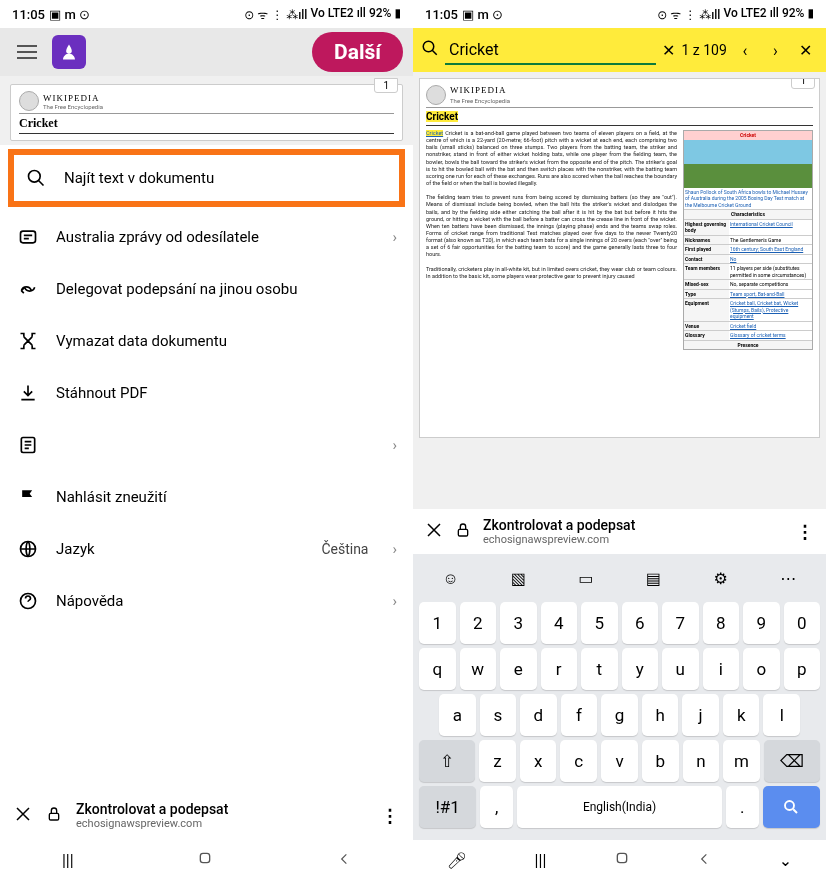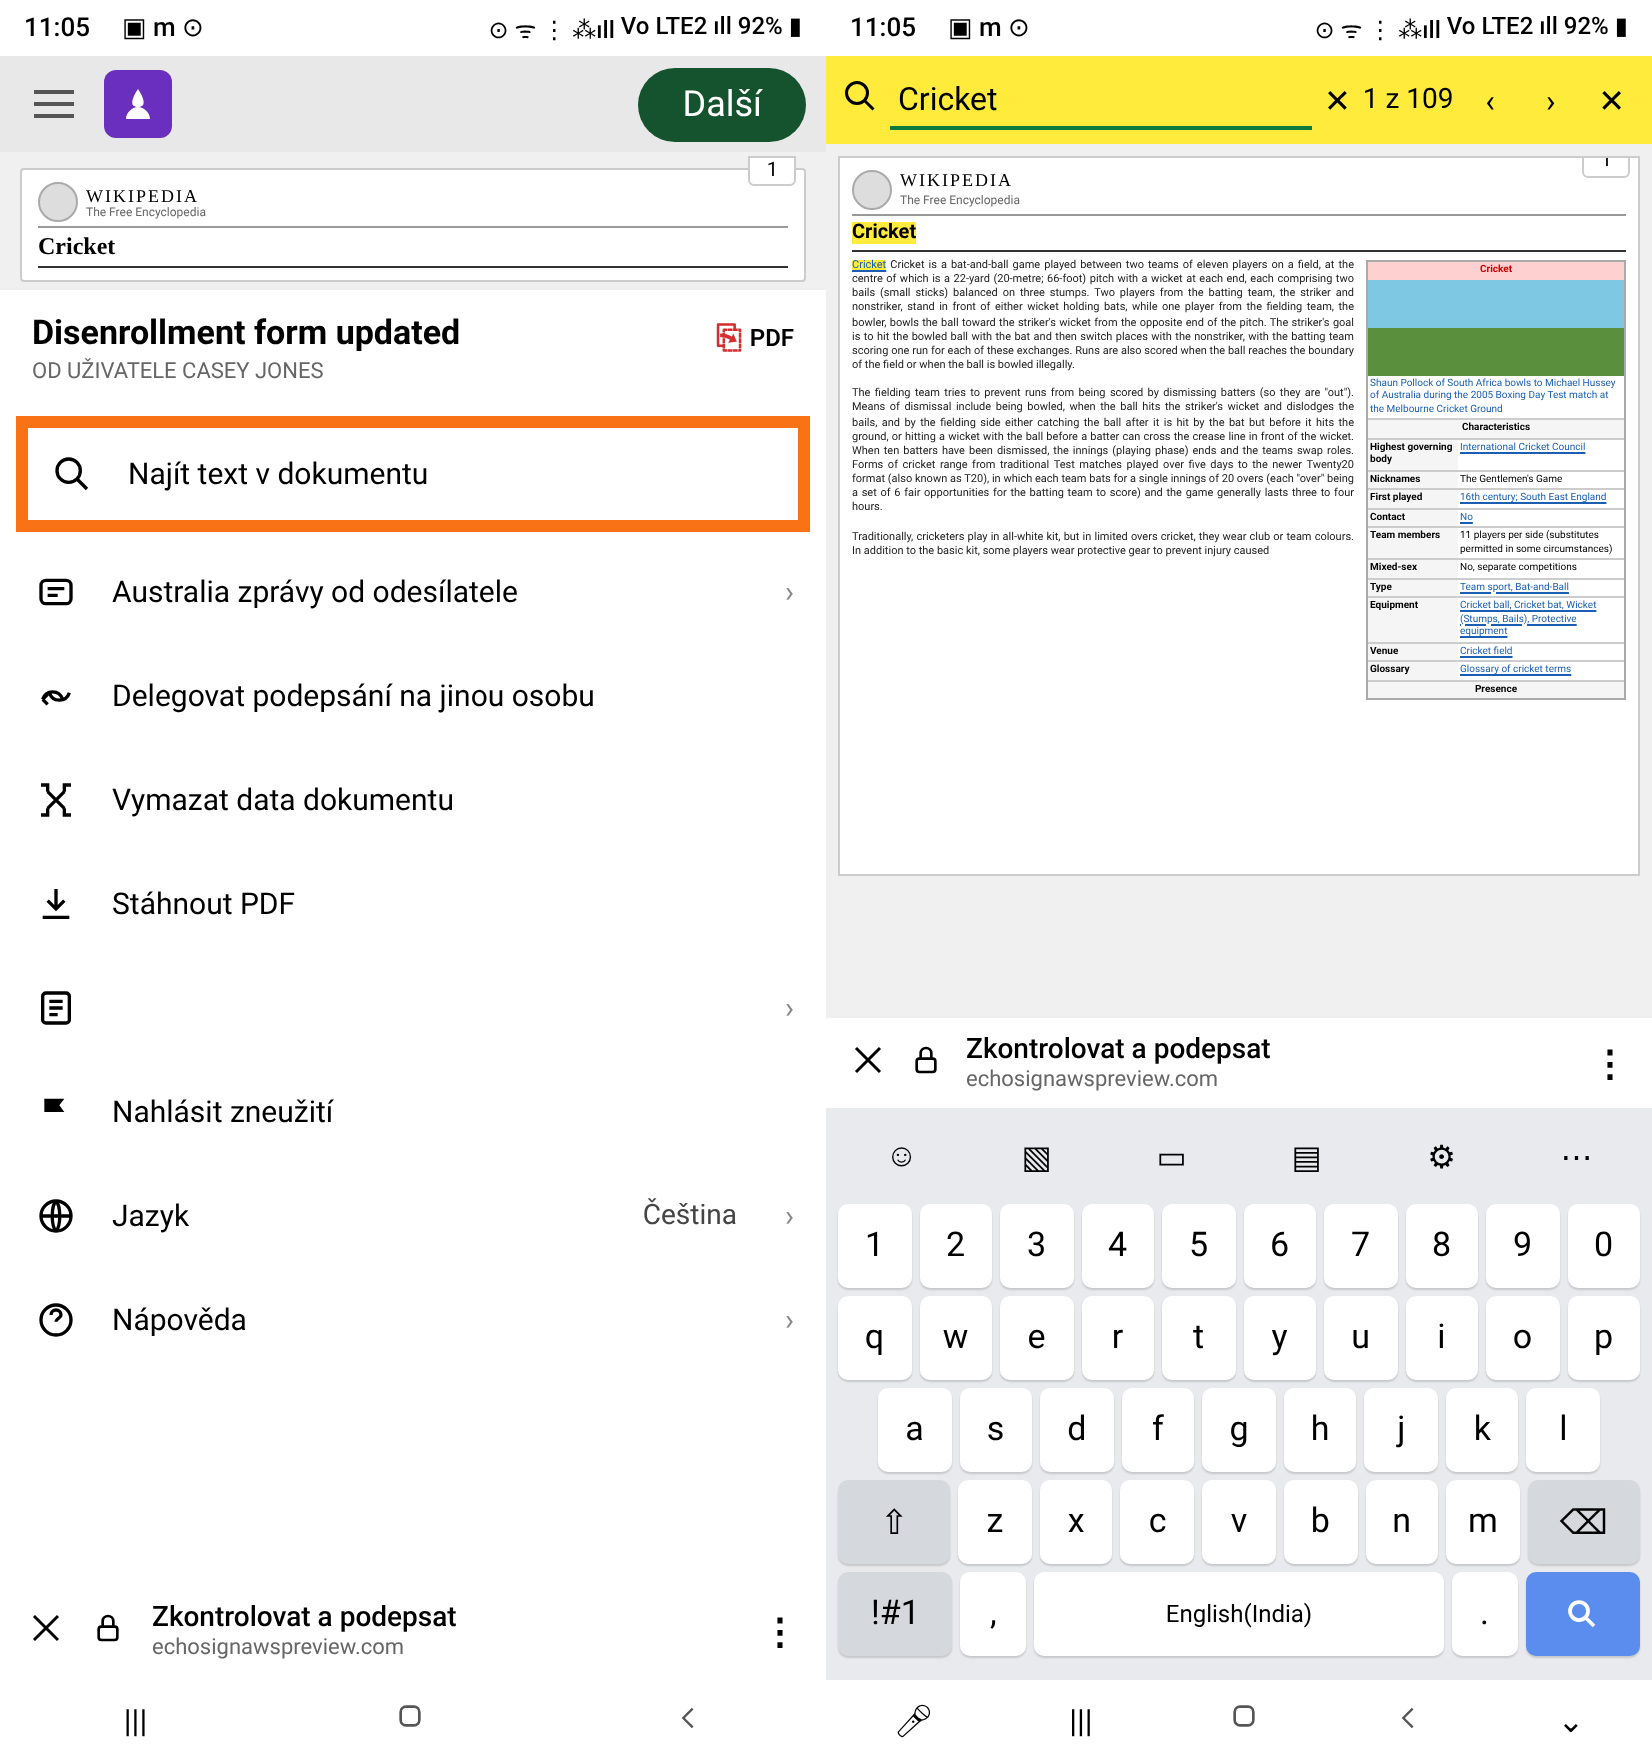--- a/index.html
+++ b/index.html
@@ -1,24 +1,24 @@
 <!DOCTYPE html>
 <html><head>
 <meta charset="utf-8">
 <style>
 *{box-sizing:border-box;margin:0;padding:0;font-family:-apple-system,BlinkMacSystemFont,"Segoe UI",Roboto,sans-serif}
 body{width:826px;height:880px;display:flex;background:#fff}
 .pane{width:413px;height:880px;display:flex;flex-direction:column;position:relative;overflow:hidden}
 .statusbar{height:28px;display:flex;align-items:center;justify-content:space-between;padding:0 12px;font-size:13px;font-weight:500}
-.sb-left{display:flex;gap:16px;align-items:center}
+.sb-left{display:flex;gap:4px;align-items:flex-start}
 .sb-right{display:flex;gap:3px;font-size:12px}
 .hdr{height:48px;background:#e8e8e8;display:flex;align-items:center;padding:0 10px;gap:8px}
 .hamburger{width:34px;height:34px;display:flex;align-items:center;justify-content:center;border-radius:6px}
 .acrobat{width:34px;height:34px;background:#6b2fbf;border-radius:6px;display:flex;align-items:center;justify-content:center;color:#fff;font-weight:bold}
-.next-btn{margin-left:auto;background:#14532d;color:#fff;border:none;border-radius:20px;padding:8px 22px;font-size:18px;font-weight:400}
+.next-btn{margin-left:auto;background:#be185d;color:#fff;border:none;border-radius:20px;padding:8px 22px;font-size:21px;font-weight:700}
 .doc-preview{background:#f0f0f0;padding:8px 10px 4px;position:relative}
 .page-thumb{background:#fff;border:1px solid #ccc;border-radius:2px;padding:6px 8px;font-size:10px;position:relative}
 .page-num{position:absolute;top:-7px;right:4px;background:#fff;border:1px solid #ccc;border-radius:0 0 3px 3px;padding:1px 8px;font-size:10px}
 .wiki-logo{display:flex;align-items:center;gap:4px;border-bottom:1px solid #999;padding-bottom:2px}
 .wiki-globe{width:20px;height:20px;background:#ddd;border-radius:50%;border:1px solid #aaa}
 .wiki-txt{font-size:10px}
 .wiki-title{font-family:serif;font-size:9px;letter-spacing:1px}
 .wiki-sub{font-size:6px;color:#666}
 .cricket-h{font-family:serif;font-size:12px;font-weight:bold;border-bottom:1px solid #333;padding:2px 0}
 .section{background:#fff;padding:12px 16px}
@@ -106,28 +106,20 @@
         <div class="wiki-globe"></div>
         <div class="wiki-txt">
             <div class="wiki-title">WIKIPEDIA</div>
             <div class="wiki-sub">The Free Encyclopedia</div>
           </div>
       </div>
       <div class="cricket-h">Cricket</div>
     </div>
   </div>
 
-  <div class="section" style="position:relative">
-    <div class="sec-title">Disenrollment form updated</div>
-    <div class="sec-sub">OD UŽIVATELE CASEY JONES</div>
-    <div class="pdf-badge">
-        <span class="pdf-ico">⎘</span>
-        <span>PDF</span>
-      </div>
-  </div>
 
   <div class="menu">
     <div class="menu-item hl">
       <span class="menu-ico">
           <svg width="20" height="20" viewBox="0 0 24 24" fill="none" stroke="#000" stroke-width="2">
             <circle cx="10" cy="10" r="7"></circle>
             <path d="m15 15 6 6"></path>
           </svg>
         </span>
       <span>Najít text v dokumentu</span>

